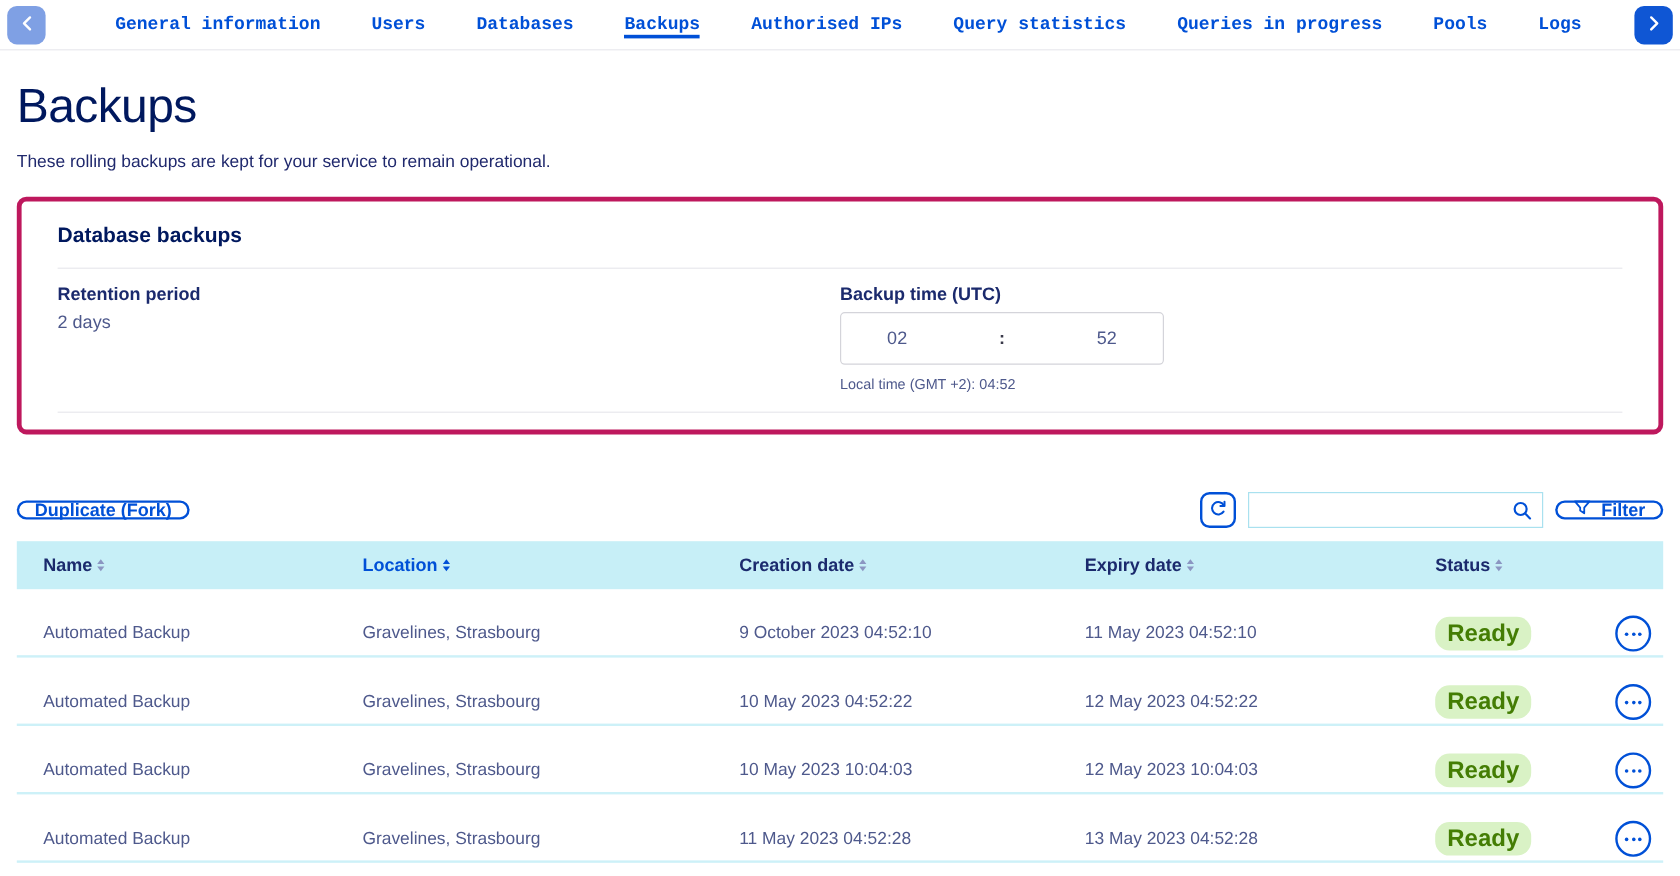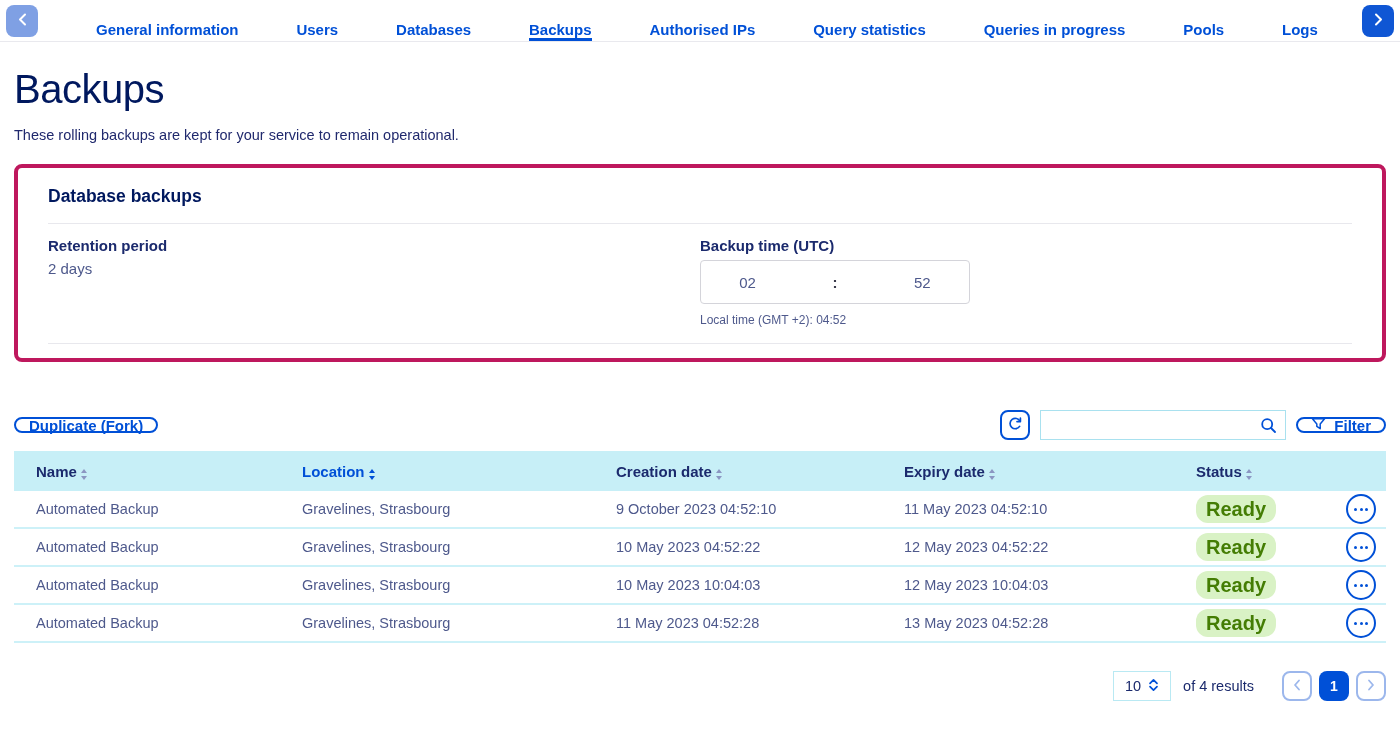--- a/index.html
+++ b/index.html
@@ -4,21 +4,21 @@
 <style>
   * { box-sizing: border-box; margin: 0; padding: 0; }
   html,body { width: 1400px; height: 730px; background: #fff; overflow: hidden; }
   body { font-family: "Liberation Sans", "DejaVu Sans", sans-serif; }
 
   
   .tabbar { display: flex; align-items: center; height: 42px; padding: 0 6px; border-bottom: 1px solid #e9e9ee; }
   .scroll-btn { width: 32px; height: 32px; border: none; border-radius: 8px; display: flex; align-items: center; justify-content: center; color: #fff; cursor: pointer; flex: 0 0 auto; }
   .scroll-btn.left  { background: #7fa0e4; }
   .scroll-btn.right { background: #0f56d4; }
-  .tabs { flex: 1; display: flex; justify-content: space-between; align-items: flex-end; height: 100%; padding: 0 44px 0 58px; }
+  .tabs { flex: 1; display: flex; justify-content: space-between; align-items: center; height: 100%; padding: 0 44px 0 58px; font-family: Liberation Mono, monospace; }
   .tab { display: flex; align-items: center; font-size: 15px; font-weight: 700; color: #0050d7; border-bottom: 3px solid transparent; padding-top: 2px; cursor: pointer; white-space: nowrap; }
   .tab.active { border-bottom-color: #0050d7; }
 
   
   .main { padding: 0 14px; }
   h1 { margin-top: 25px; font-size: 40px; font-weight: 400; color: #00185e; letter-spacing: -0.5px; }
   .desc { font-size: 14.5px; color: #20296d; }
   .desc.first { margin-top: 24px; }
   .desc.second { margin-top: 15px; }
 
@@ -39,29 +39,29 @@
   .toolbar-right { display: flex; align-items: center; gap: 10px; }
   .icon-btn { width: 30px; height: 30px; border: 2px solid #0050d7; border-radius: 8px; background: #fff; color: #0050d7; display: flex; align-items: center; justify-content: center; cursor: pointer; }
   .search-box { position: relative; width: 246px; height: 30px; border: 1px solid #a9e1ef; background: #fff; display: flex; align-items: center; }
   .search-box input { flex: 1; height: 100%; border: none; outline: none; background: transparent; padding: 0 32px 0 9px; font-family: inherit; font-size: 14px; color: #4e598c; }
   .search-icon { position: absolute; right: 8px; top: 6px; color: #0050d7; }
 
   
   .table { margin-top: 11px; }
   .grid-row { display: grid; grid-template-columns: 266px 314px 288px 292px 1fr 60px; align-items: center; padding: 0 10px 0 22px; }
   .thead { background: #c7eff7; height: 40px; }
-  .th { display: flex; align-items: flex-end; gap: 4px; font-size: 15px; font-weight: 700; color: #1b2a6d; cursor: pointer; }
+  .th { display: flex; align-items: center; gap: 4px; font-size: 15px; font-weight: 700; color: #1b2a6d; cursor: pointer; }
   .sort-icon { display: inline-flex; flex-direction: column; align-items: center; }
   .caret { display: block; width: 0; height: 0; border-left: 3.5px solid transparent; border-right: 3.5px solid transparent; }
   .caret.up   { border-bottom: 4.5px solid #8b96c2; margin-bottom: 2.5px; }
   .caret.down { border-top: 4.5px solid #8b96c2; }
   .th.sorted { color: #0050d7; }
   .th.sorted .caret.up   { border-bottom-color: #0050d7; }
   .th.sorted .caret.down { border-top-color: #0050d7; }
-  .tr { height: 38px; border-bottom: 2px solid #cdf1f8; background: #fff; }
+  .tr { height: 38px; border-bottom: 2px solid #cdf1f8; background: #fff; margin-top: 19px; }
   .td { font-size: 14.5px; color: #4e598c; white-space: nowrap; }
   .badge { display: inline-block; background: #d9f2c5; color: #447d04; font-size: 20px; font-weight: 700; padding: 2.5px 10px; border-radius: 12px; }
   .td.actions { display: flex; justify-content: flex-end; }
   .dots-btn { width: 30px; height: 30px; border: 2px solid #0050d7; border-radius: 50%; background: #fff; display: flex; align-items: center; justify-content: center; gap: 2.5px; cursor: pointer; }
   .dots-btn i { width: 3px; height: 3px; background: #0050d7; border-radius: 50%; }
 
   
   .pagination { margin-top: 28px; display: flex; justify-content: flex-end; align-items: center; }
   .page-size { width: 58px; height: 30px; border: 1px solid #b9e9f3; display: flex; align-items: center; justify-content: center; gap: 7px; font-size: 14.5px; color: #1b2a6d; cursor: pointer; background: #fff; }
   .results { margin-left: 12px; font-size: 14.5px; color: #1b2a6d; }

